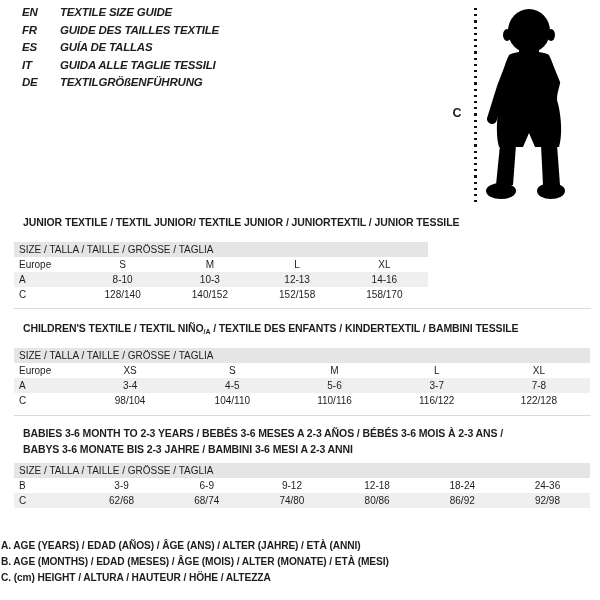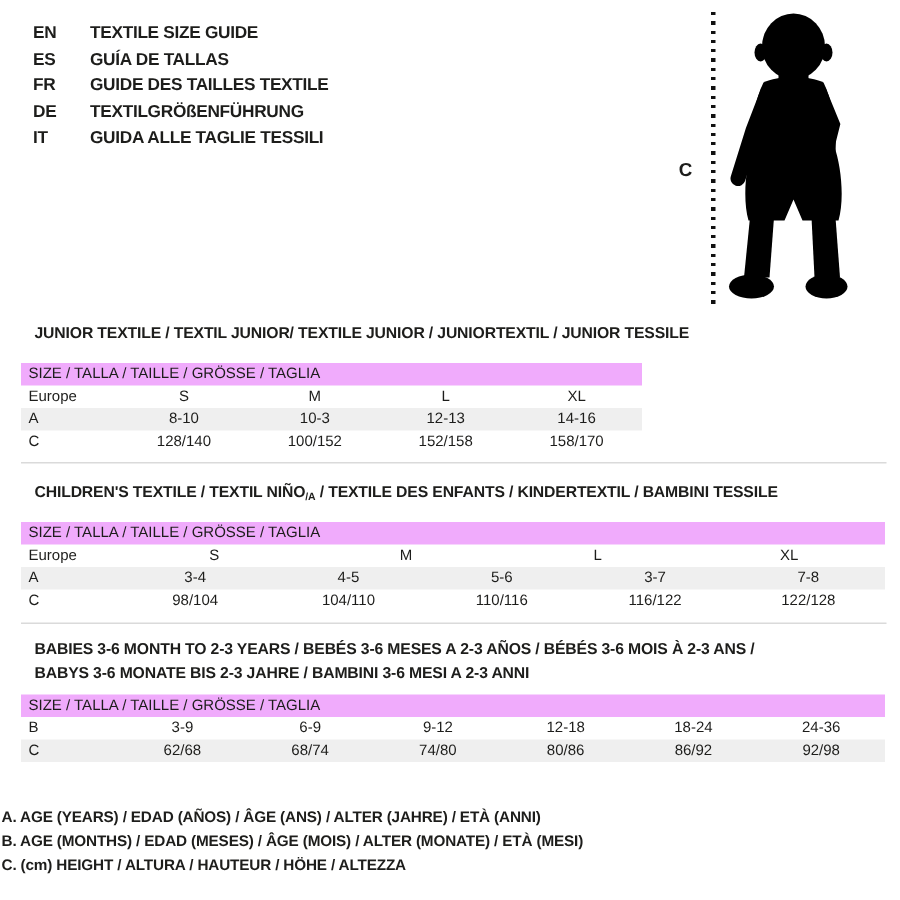--- a/index.html
+++ b/index.html
@@ -1,73 +1,73 @@
 <!DOCTYPE html>
 <html><head>
 <meta charset="utf-8">
 <style>
   html,body{margin:0;padding:0;}
   body{
     width:600px;height:600px;background:#ffffff;position:relative;overflow:hidden;
     font-family:"Liberation Sans", sans-serif;color:#1d1d1b;
   }
   
-  .lang-block{position:absolute;top:14px;left:22px;}
+  .lang-block{position:absolute;top:4px;left:22px;font-style:italic;}
   .lang-row{display:flex;height:17.6px;line-height:17.6px;font-weight:bold;font-size:11.5px;letter-spacing:-0.2px;}
   .lang-code{width:38px;}
   
   .dash-line{position:absolute;left:474px;top:8px;width:2.5px;height:198px;
     background:repeating-linear-gradient(to bottom,#111 0 2.2px,transparent 2.2px 6.2px);}
   .c-label{position:absolute;left:446px;top:106px;width:22px;text-align:center;font-weight:bold;font-size:12.5px;}
   .baby-svg{position:absolute;left:478px;top:4px;}
   
   .tbl-title{position:absolute;left:23px;font-weight:bold;font-size:10.5px;letter-spacing:-0.1px;white-space:nowrap;}
   .tbl-title sub{font-size:7px;vertical-align:-2px;}
   #t1-title{top:216px;}
   #t2-title{top:322px;}
   #t3-title{top:426px;line-height:15.5px;white-space:normal;width:560px;}
   
   .stable{position:absolute;left:14px;font-size:10px;}
   #t1{top:242px;width:414px;}
   #t2{top:348px;width:576px;}
   #t3{top:463px;width:576px;}
-  .size-bar{height:15px;line-height:15px;background:#f0abfc;padding-left:5px;font-size:10px;}
+  .size-bar{height:15px;line-height:15px;background:#e5e5e5;padding-left:5px;font-size:10px;}
   .trow{display:flex;height:15px;line-height:15px;}
   .trow.shaded{background:#efefef;}
   .cell{flex:1;text-align:center;}
   .cell.label{flex:0 0 60px;text-align:left;padding-left:5px;}
   .rule{position:absolute;left:14px;width:577px;height:1px;background:#dadada;}
   #rule1{top:308px;}
   #rule2{top:415px;}
   
   .footnotes{position:absolute;left:1px;top:538px;font-weight:bold;font-size:10.2px;line-height:16px;letter-spacing:-0.1px;}
 </style>
 </head>
 <body>
 
 <div class="lang-block">
   <div class="lang-row">
     <span class="lang-code">EN</span>
     <span class="lang-label">TEXTILE SIZE GUIDE</span>
   </div>
   <div class="lang-row">
+    <span class="lang-code">FR</span>
+    <span class="lang-label">GUIDE DES TAILLES TEXTILE</span>
+  </div>
+  <div class="lang-row">
     <span class="lang-code">ES</span>
     <span class="lang-label">GUÍA DE TALLAS</span>
   </div>
   <div class="lang-row">
-    <span class="lang-code">FR</span>
-    <span class="lang-label">GUIDE DES TAILLES TEXTILE</span>
+    <span class="lang-code">IT</span>
+    <span class="lang-label">GUIDA ALLE TAGLIE TESSILI</span>
   </div>
   <div class="lang-row">
     <span class="lang-code">DE</span>
     <span class="lang-label">TEXTILGRÖßENFÜHRUNG</span>
-  </div>
-  <div class="lang-row">
-    <span class="lang-code">IT</span>
-    <span class="lang-label">GUIDA ALLE TAGLIE TESSILI</span>
   </div>
 </div>
 
 <div class="c-label">C</div>
 <div class="dash-line"></div>
 <svg class="baby-svg" width="102" height="202" viewBox="0 0 102 200">
   <g fill="#000000" stroke="none">
     <ellipse cx="51" cy="26" rx="21" ry="22"></ellipse>
     <ellipse cx="29" cy="30" rx="4" ry="6"></ellipse>
     <ellipse cx="73" cy="30" rx="4" ry="6"></ellipse>
@@ -96,32 +96,33 @@
   <div class="trow shaded">
     <div class="cell label">A</div>
     <div class="cell">8-10</div>
     <div class="cell">10-3</div>
     <div class="cell">12-13</div>
     <div class="cell">14-16</div>
   </div>
   <div class="trow">
     <div class="cell label">C</div>
     <div class="cell">128/140</div>
-    <div class="cell">100/152</div>
+    <div class="cell">140/152</div>
     <div class="cell">152/158</div>
     <div class="cell">158/170</div>
   </div>
 </div>
 <div class="rule" id="rule1"></div>
 
 <div class="tbl-title" id="t2-title"><span>CHILDREN'S TEXTILE / TEXTIL NIÑO</span><sub>/A</sub><span> / TEXTILE DES ENFANTS / KINDERTEXTIL / BAMBINI TESSILE</span></div>
 <div class="stable" id="t2">
   <div class="size-bar">SIZE / TALLA / TAILLE / GRÖSSE / TAGLIA</div>
   <div class="trow">
     <div class="cell label">Europe</div>
+    <div class="cell">XS</div>
     <div class="cell">S</div>
     <div class="cell">M</div>
     <div class="cell">L</div>
     <div class="cell">XL</div>
   </div>
   <div class="trow shaded">
     <div class="cell label">A</div>
     <div class="cell">3-4</div>
     <div class="cell">4-5</div>
     <div class="cell">5-6</div>

